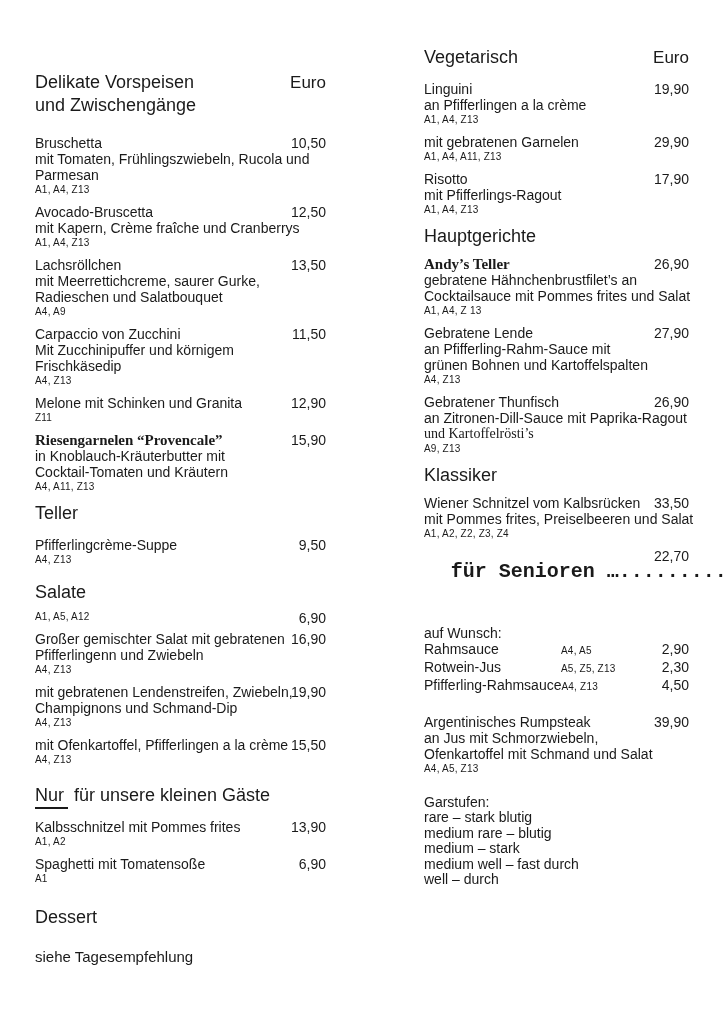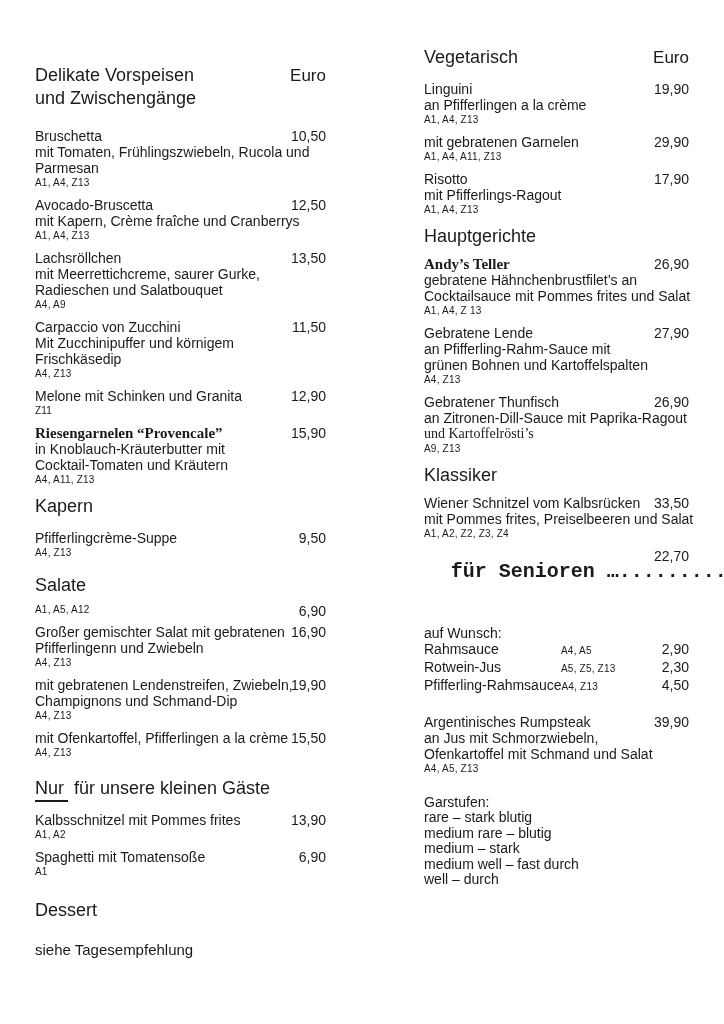--- a/index.html
+++ b/index.html
@@ -5,21 +5,21 @@
   html,body { margin:0; padding:0; }
   body {
     width:724px; height:1024px;
     background:#ffffff;
     color:#1a1a1a;
     font-family:"Liberation Sans", sans-serif;
     position:relative;
     overflow:hidden;
   }
   .col { position:absolute; }
-  .col-left  { left:35px;  top:64px; width:291px; }
+  .col-left  { left:35px;  top:71px; width:291px; }
   .col-right { left:424px; top:46px; width:265px; }
 
   .title-row { position:relative; }
   .col-title { font-size:18px; line-height:23px; white-space:pre; }
   .currency  { position:absolute; right:0; top:0; font-size:17px; line-height:23px; }
   .title-row.left-title  { margin-bottom:18px; }
   .title-row.right-title { margin-bottom:12px; }
 
   .hdr { font-size:18px; line-height:24px; }
   .hdr-suppen    { margin-top:4px;  margin-bottom:12px; }
@@ -107,21 +107,21 @@
     </div>
 
     <div class="item">
       <div class="item-name serif-bold">Riesengarnelen “Provencale”</div>
       <div class="item-price">15,90</div>
       <div class="item-desc">in Knoblauch-Kräuterbutter mit
 Cocktail-Tomaten und Kräutern</div>
       <div class="item-allergens">A4, A11, Z13</div>
     </div>
 
-    <div class="hdr hdr-suppen">Kapern</div>
+    <div class="hdr hdr-suppen">Teller</div>
 
     <div class="item">
       <div class="item-name">Pfifferlingcrème-Suppe</div>
       <div class="item-price">9,50</div>
       <div class="item-allergens">A4, Z13</div>
     </div>
 
     <div class="hdr hdr-salate">Salate</div>
 
     <div class="item">

